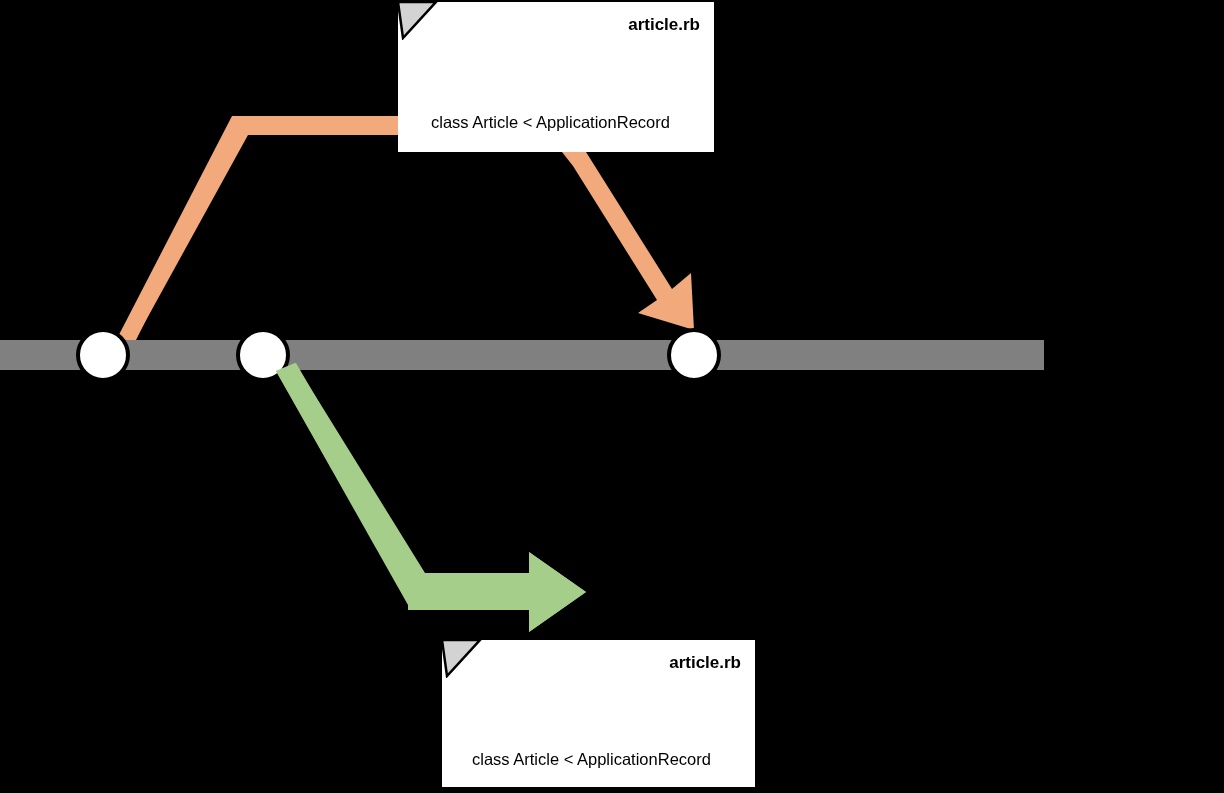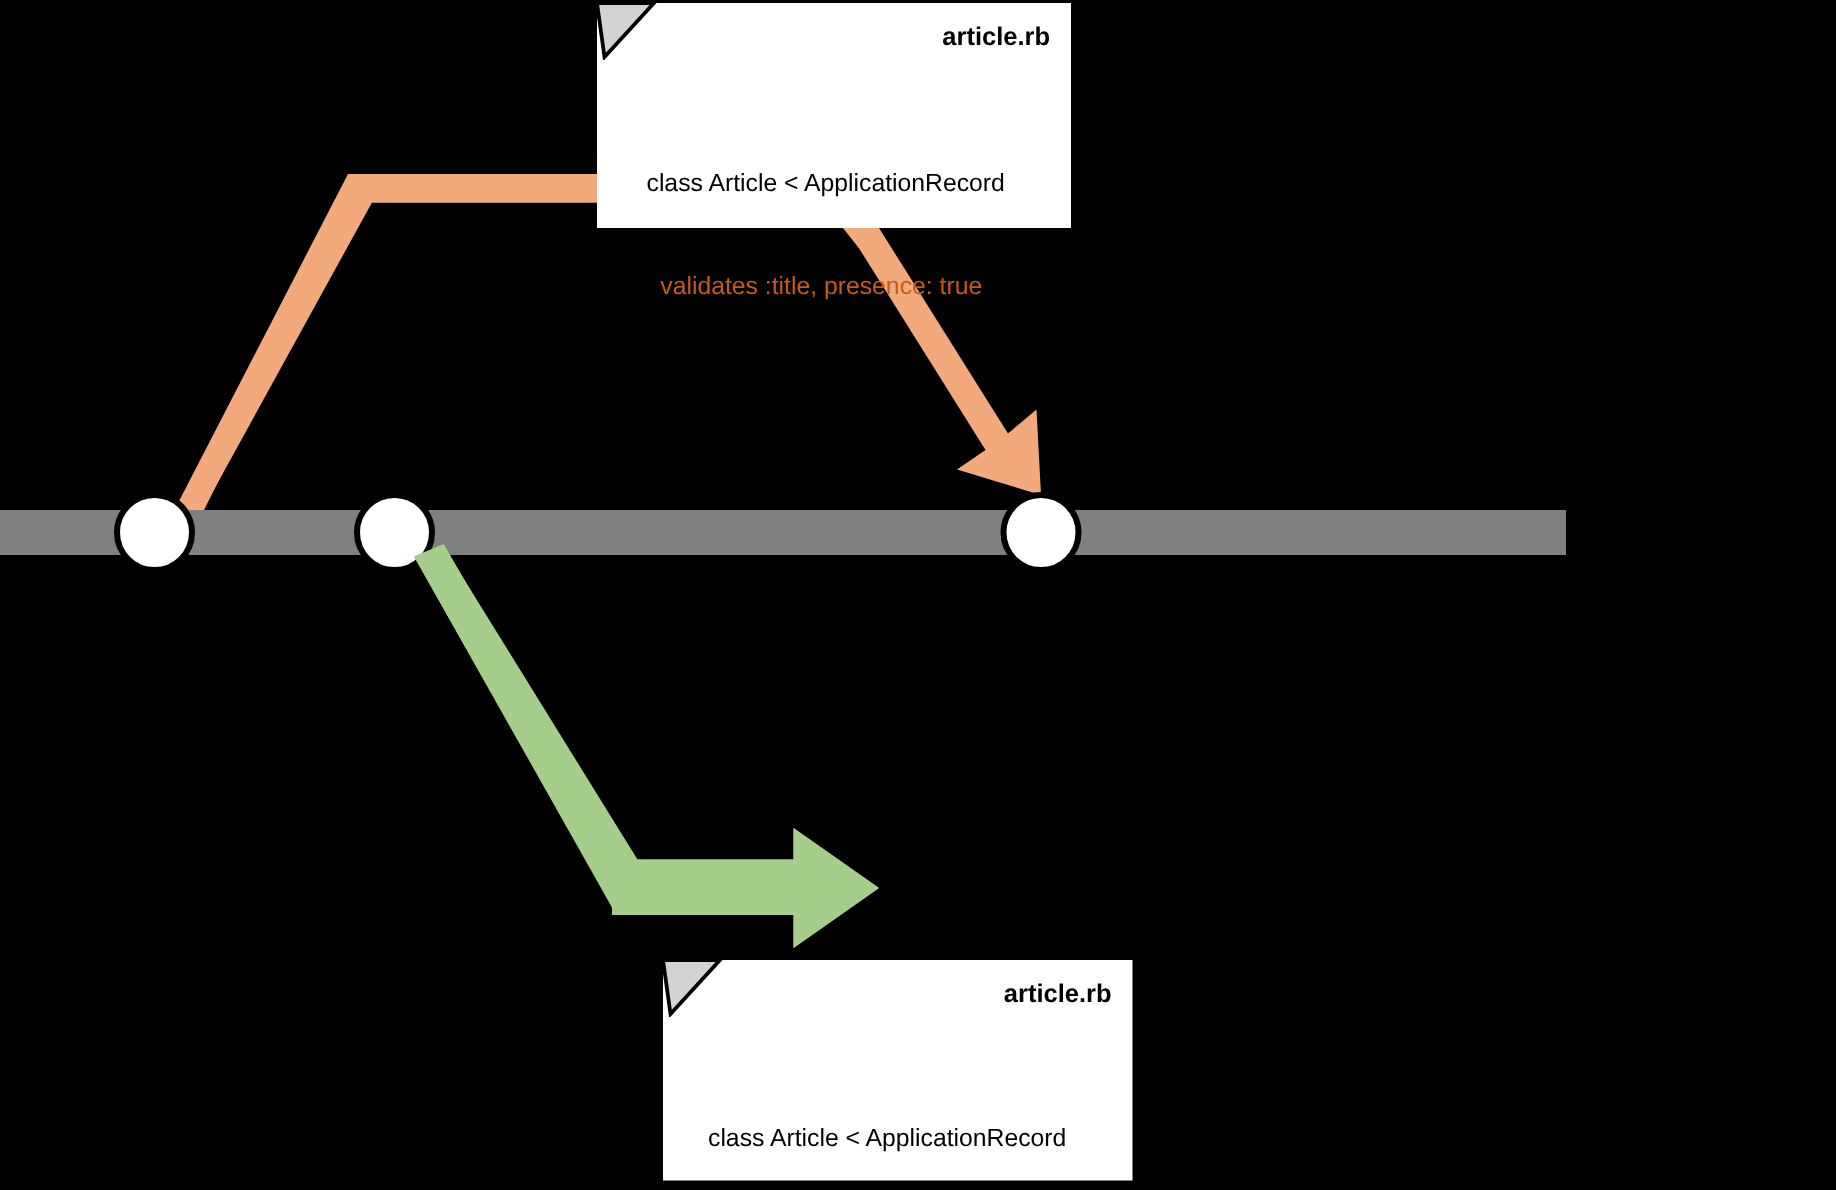--- a/index.html
+++ b/index.html
@@ -105,21 +105,20 @@
 
   </svg>
 
   <div class="note-card" id="note-top">
     <svg class="note-fold" viewBox="0 0 44 38" xmlns="http://www.w3.org/2000/svg">
       <polygon points="0,0 38,0 5,36" fill="#d3d3d3" stroke="#000000" stroke-width="2.5"></polygon>
     </svg>
     <div class="note-title">article.rb</div>
     <div class="note-code">
       <span class="code-line">class Article &lt; ApplicationRecord</span>
-      <span class="code-line code-highlight-orange">  validates :title, presence: true</span>
       <span class="code-line">end</span>
     </div>
   </div>
 
   <div class="note-card" id="note-bottom">
     <svg class="note-fold" viewBox="0 0 44 38" xmlns="http://www.w3.org/2000/svg">
       <polygon points="0,0 38,0 5,36" fill="#d3d3d3" stroke="#000000" stroke-width="2.5"></polygon>
     </svg>
     <div class="note-title">article.rb</div>
     <div class="note-code">

